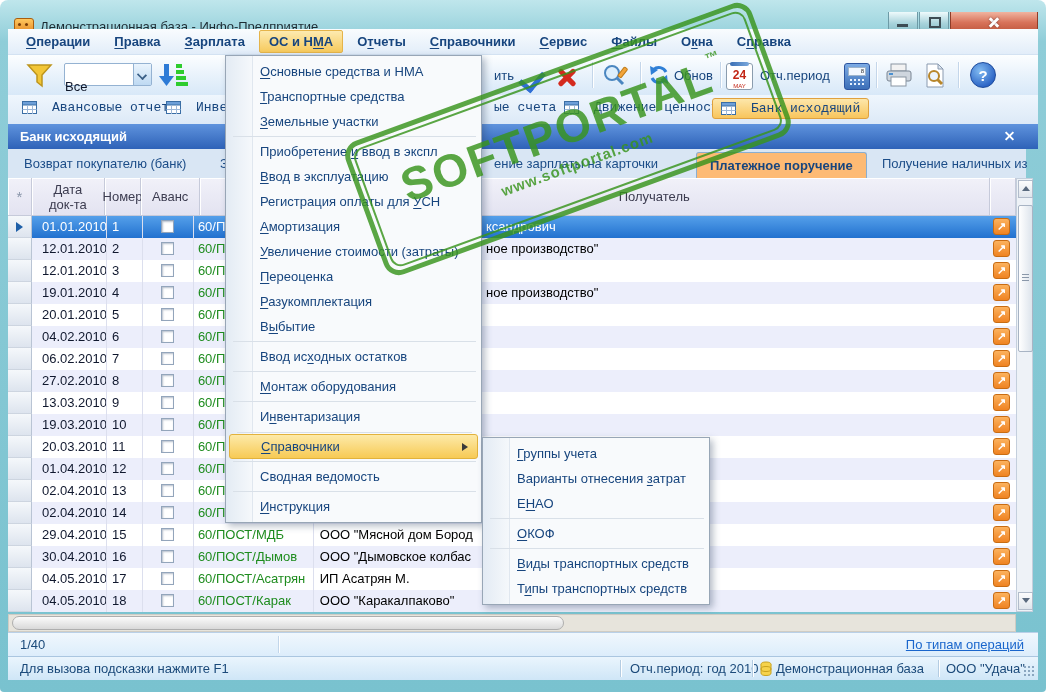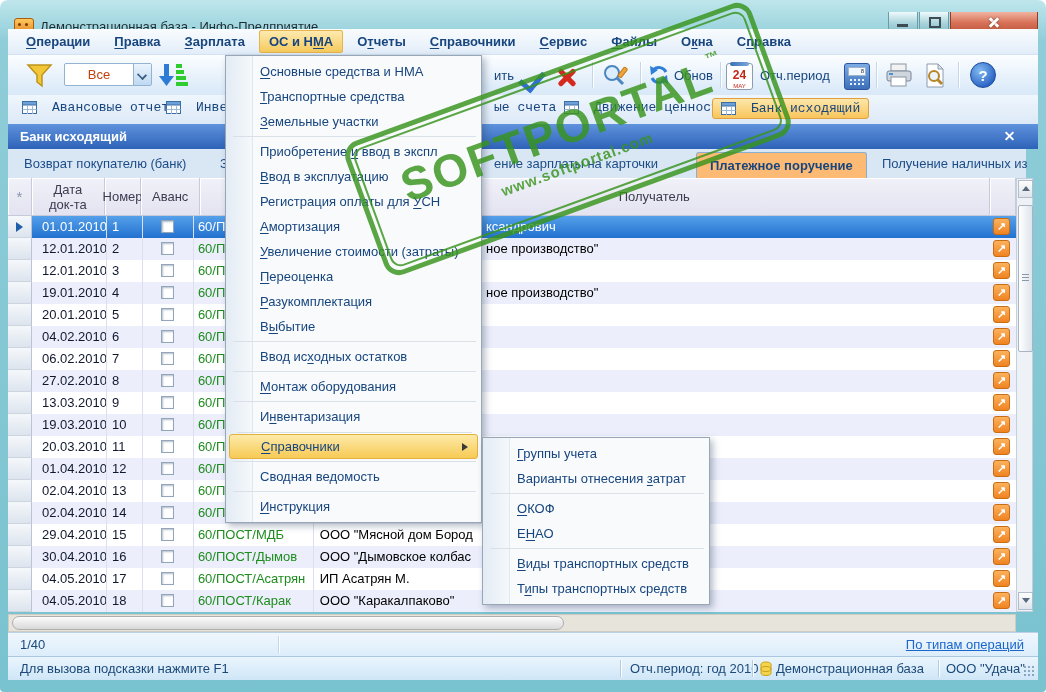--- a/index.html
+++ b/index.html
@@ -34,21 +34,21 @@
   .mb-item.hl{background:linear-gradient(#fdeab0,#f6ca5d);border-color:#e5b44a;}
 
   
   .toolbar{position:absolute;left:8px;top:55px;width:1030px;height:40px;
     background:linear-gradient(#fcfeff,#e7f1fb 55%,#d8e8f8);border-bottom:1px solid #c9daee;}
   .tsep{position:absolute;top:7px;width:1px;height:26px;background:#c4d6ea;box-shadow:1px 0 0 #fff;}
   .tlabel{position:absolute;top:13px;color:#17457e;white-space:nowrap;}
   .ticon{position:absolute;cursor:pointer;}
   .combo{position:absolute;left:56px;top:8px;width:88px;height:23px;background:#fff;
     border:1px solid #94b2d2;border-radius:2px;box-sizing:border-box;}
-  .combo-val{position:absolute;left:0;right:18px;text-align:center;line-height:21px;color:#c2410c;}
+  .combo-val{position:absolute;left:0;right:18px;line-height:21px;color:#0f172a;margin-top:12px;}
   .combo-btn{position:absolute;right:0;top:0;bottom:0;width:17px;background:linear-gradient(#eaf4fd,#bed9f2);
     border-left:1px solid #94b2d2;}
   .chev{position:absolute;left:4px;top:7px;width:6px;height:6px;border-right:2px solid #3a5f86;border-bottom:2px solid #3a5f86;transform:rotate(45deg) scale(1,.8);}
   .check{position:absolute;left:516px;top:12px;width:11px;height:19px;border-right:5px solid #2f6fd6;border-bottom:5px solid #2f6fd6;transform:rotate(40deg);}
   .xmark{position:absolute;left:548px;top:11px;width:22px;height:22px;}
   .xmark::before,.xmark::after{content:"";position:absolute;left:0;top:9px;width:22px;height:5px;background:#d42a1e;border-radius:2px;}
   .xmark::before{transform:rotate(45deg);} .xmark::after{transform:rotate(-45deg);}
   .cal{position:absolute;left:718px;top:8px;width:25px;height:25px;background:#fff;border:1px solid #8a9cae;border-radius:3px;}
   .cal::before{content:"";position:absolute;left:3px;top:-2px;right:3px;height:4px;background:linear-gradient(90deg,#3a6fb5,#7aa8dc);border-radius:2px;}
   .cal-d{position:absolute;left:0;right:0;top:4px;text-align:center;font-weight:bold;font-size:12px;color:#c22515;}
@@ -640,22 +640,22 @@
       <div class="mi sepb"><span>И</span><span class="u">н</span><span>вентаризация</span></div>
       <div class="mi sepb hl arrow"><span></span><span class="u">С</span><span>правочники</span></div>
       <div class="mi sepb"><span>Сводная ведомость</span><span class="u"></span><span></span></div>
       <div class="mi sepb"><span></span><span class="u">И</span><span>нструкция</span></div>
     </div>
 
   <div class="menu-panel menu-ref">
 
   <div class="mi"><span></span><span class="u">Г</span><span>руппы учета</span></div>
       <div class="mi"><span>Варианты отнесения </span><span class="u">з</span><span>атрат</span></div>
+      <div class="mi"><span>Е</span><span class="u">Н</span><span>АО</span></div>
       <div class="mi sepb"><span></span><span class="u">О</span><span>КОФ</span></div>
-      <div class="mi"><span>Е</span><span class="u">Н</span><span>АО</span></div>
       <div class="mi sepb"><span></span><span class="u">В</span><span>иды транспортных средств</span></div>
       <div class="mi"><span>Т</span><span class="u">и</span><span>пы транспортных средств</span></div>
     </div>
 
   <div class="stamp">
     <div class="stamp-title"><span>SOFTPORTAL</span><sup>™</sup></div>
     <div class="stamp-url">www.softportal.com</div>
   </div>
 
 </div>

